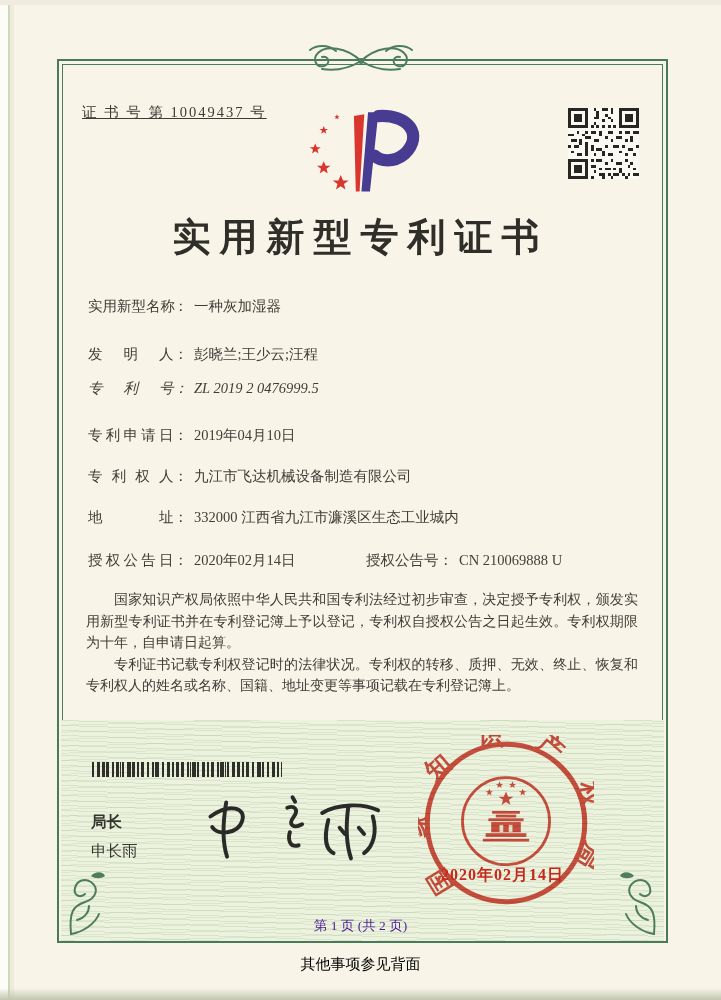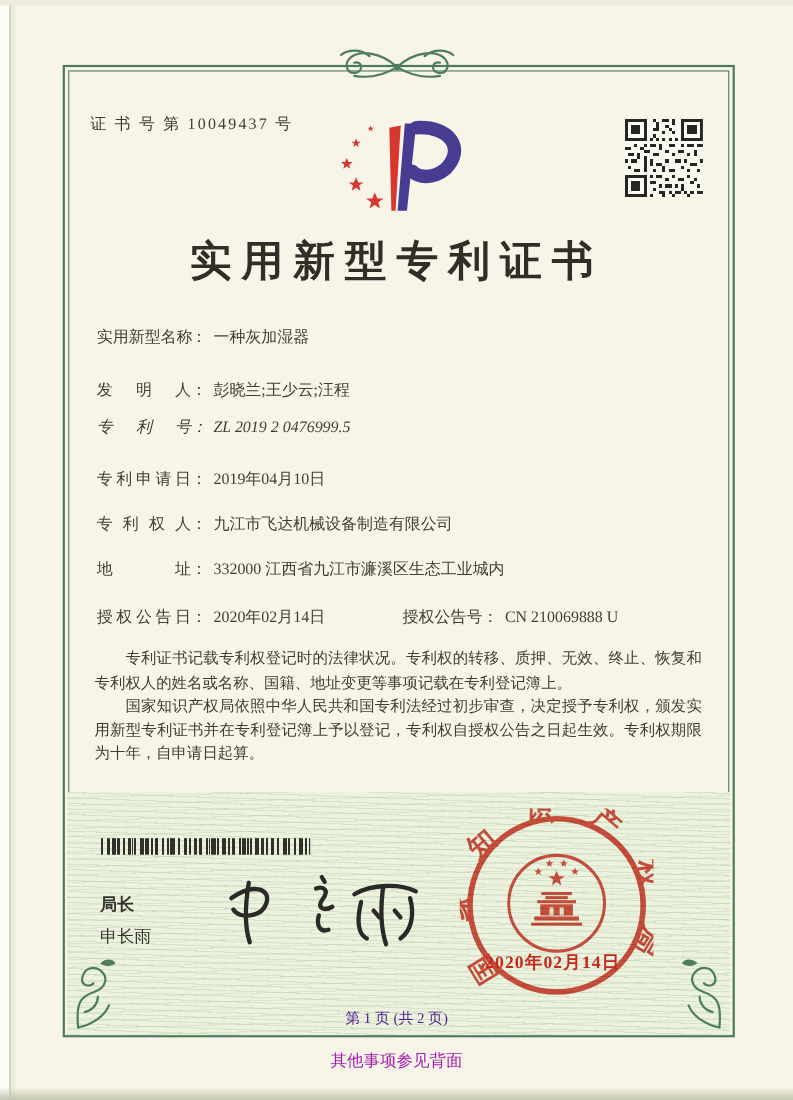--- a/index.html
+++ b/index.html
@@ -14,21 +14,21 @@
   
   .frame{position:absolute;left:57px;top:59px;width:611px;height:884px;
          border:2px solid #4a7a5c;box-sizing:border-box;}
   .frame-inner{position:absolute;inset:3px;border:1px solid #4a7a5c;}
   
   .band{position:absolute;left:61px;top:720px;width:603px;height:221px;
         background:
           repeating-linear-gradient(2deg, rgba(143,178,129,.22) 0 1px, rgba(0,0,0,0) 1px 5px),
           repeating-linear-gradient(-1.5deg, rgba(143,178,129,.18) 0 1px, rgba(0,0,0,0) 1px 7px),
           #ecf2de;}
-  .certno{position:absolute;left:82px;top:103px;font-size:14.5px;letter-spacing:2px;color:#3c3b34;}
+  .certno{position:absolute;left:82px;top:103px;font-size:14.5px;letter-spacing:2px;color:#3c3b34;text-decoration:underline;}
   .logo{position:absolute;left:303px;top:101px;width:132px;height:98px;}
   .qr{position:absolute;left:568px;top:108px;width:71px;height:71px;}
   .title{position:absolute;left:0;right:0;top:212px;text-align:center;
          font-size:38px;font-weight:bold;letter-spacing:9px;color:#2f2e29;}
   .field{position:absolute;left:88px;font-size:14.5px;color:#3f3e36;white-space:nowrap;}
   .flabel{display:inline-block;width:5.9em;text-align:justify;text-align-last:justify;}
   .fvalue{margin-left:6px;}
   .field2{position:absolute;left:366px;font-size:14.5px;white-space:nowrap;color:#3f3e36;}
   .paras{position:absolute;left:86px;top:589px;width:552px;font-size:14px;line-height:21.5px;
          text-align:justify;color:#3e3d35;}
@@ -38,21 +38,21 @@
              repeating-linear-gradient(90deg,#30302a 0 2px,rgba(0,0,0,0) 2px 5px),
              repeating-linear-gradient(90deg,#30302a 0 1px,rgba(0,0,0,0) 1px 7px),
              repeating-linear-gradient(90deg,rgba(0,0,0,0) 0 11px,#30302a 11px 13px);}
   .sig-title{position:absolute;left:91px;top:812px;font-size:15.5px;color:#35342e;font-weight:bold;}
   .sig-name{position:absolute;left:91px;top:841px;font-size:15.5px;color:#35342e;}
   .signature{position:absolute;left:200px;top:788px;width:192px;height:84px;}
   .seal{position:absolute;left:418px;top:735px;width:176px;height:176px;mix-blend-mode:multiply;}
   .seal-date{position:absolute;left:441px;top:865px;font-size:16px;font-weight:bold;
              color:#c8281c;letter-spacing:1px;z-index:5;}
   .pagenum{position:absolute;left:0;right:0;top:917px;text-align:center;font-size:13.5px;color:#4c1d95;}
-  .backnote{position:absolute;left:0;right:0;top:955px;text-align:center;font-size:15px;color:#a21caf;}
+  .backnote{position:absolute;left:0;right:0;top:955px;text-align:center;font-size:15px;color:#000000;}
   .flourish{position:absolute;}
 </style>
 </head>
 <body>
 
 <div class="shot">
 
   <div class="frame">
     <div class="frame-inner"></div>
   </div>
@@ -232,22 +232,22 @@
     <span class="flabel">地址</span><span>：</span><span class="fvalue">332000 江西省九江市濂溪区生态工业城内</span>
   </div>
   <div class="field" style="top:551px;">
     <span class="flabel">授权公告日</span><span>：</span><span class="fvalue">2020年02月14日</span>
   </div>
   <div class="field2" style="top:551px;">
     <span>授权公告号</span><span>：</span><span class="fvalue">CN 210069888 U</span>
   </div>
 
   <div class="paras">
+    <p>国家知识产权局依照中华人民共和国专利法经过初步审查，决定授予专利权，颁发实用新型专利证书并在专利登记簿上予以登记，专利权自授权公告之日起生效。专利权期限为十年，自申请日起算。</p>
     <p>专利证书记载专利权登记时的法律状况。专利权的转移、质押、无效、终止、恢复和专利权人的姓名或名称、国籍、地址变更等事项记载在专利登记簿上。</p>
-    <p>国家知识产权局依照中华人民共和国专利法经过初步审查，决定授予专利权，颁发实用新型专利证书并在专利登记簿上予以登记，专利权自授权公告之日起生效。专利权期限为十年，自申请日起算。</p>
   </div>
 
   <div class="barcode"></div>
 
   <div class="sig-title">局长</div>
   <div class="sig-name">申长雨</div>
 
   <svg class="signature" viewBox="0 0 220 95">
     <g stroke="#2a2a28" stroke-width="4.5" fill="none" stroke-linecap="round" stroke-linejoin="round">
       <path d="M30 16 C 26 40 25 60 31 78"></path>

